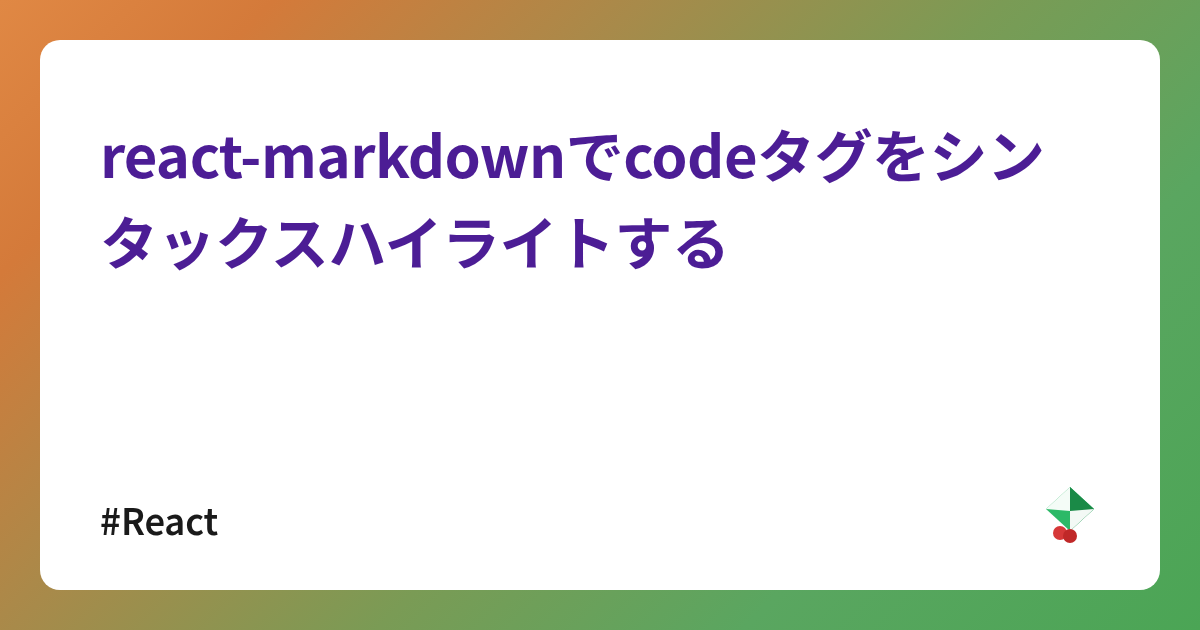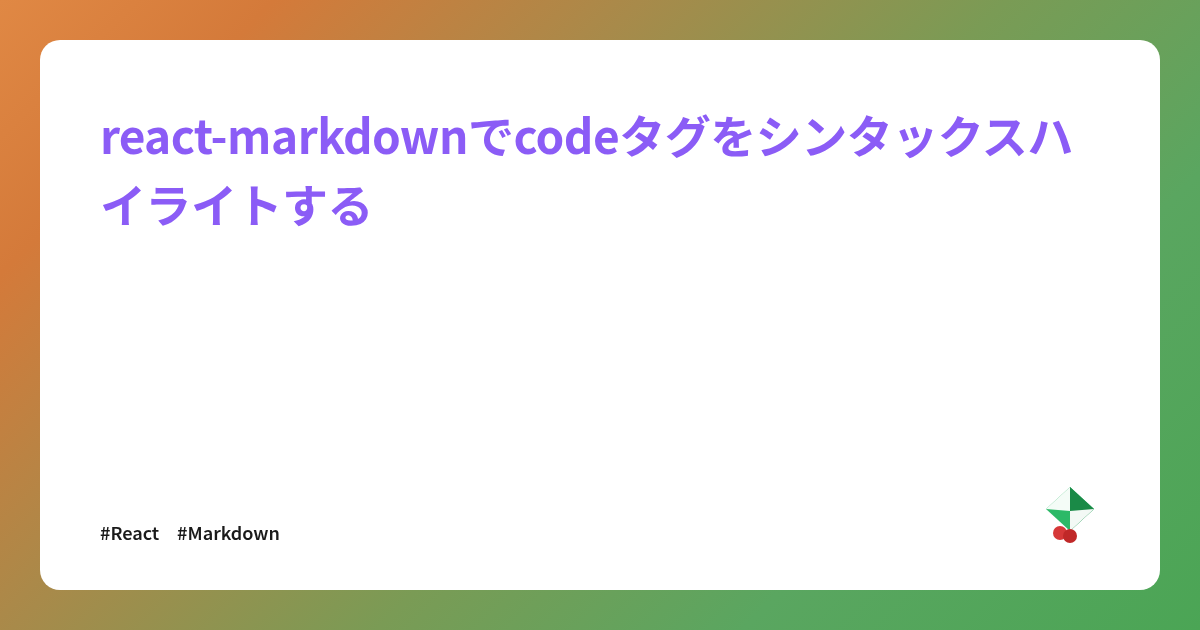--- a/index.html
+++ b/index.html
@@ -21,35 +21,36 @@
       width: 1120px;
       height: 550px;
       border-radius: 20px;
       padding: 60px 60px 45px 60px;
       display: flex;
       flex-direction: column;
       justify-content: space-between;
       position: relative;
     }
     .title {
-      font-size: 46px;
+      font-size: 58px;
       font-weight: 700;
-      color: #8b5cf6;
+      color: #4c1d95;
       line-height: 1.5;
       letter-spacing: -0.5px;
+      margin-top: 10px;
     }
     .footer {
       display: flex;
       align-items: flex-end;
       justify-content: space-between;
     }
     .tags {
       display: flex;
       gap: 18px;
-      font-size: 18px;
+      font-size: 36px;
       font-weight: 600;
       color: #1a1a1a;
     }
     .logo {
       width: 60px;
       height: 60px;
       position: relative;
     }
     .logo svg {
       width: 100%;
@@ -57,21 +58,20 @@
     }
   </style>
 </head>
 <body>
 
 <div class="card">
   <h1 class="title">react-markdownでcodeタグをシンタックスハイライトする</h1>
   <div class="footer">
     <div class="tags">
       <span>#React</span>
-      <span>#Markdown</span>
     </div>
     <div class="logo">
       <svg viewBox="0 0 60 60">
         <path d="M 30 2 L 54 24 L 30 46 L 6 24 Z" fill="#2cb967"></path>
         <path d="M 30 2 L 54 24 L 30 46 Z" fill="#1a8a47"></path>
         <path d="M 30 2 L 30 26 L 6 24 Z" fill="#ffffff" opacity="0.95"></path>
         <path d="M 30 46 L 30 26 L 54 24 Z" fill="#ffffff" opacity="0.95"></path>
         <circle cx="20" cy="48" r="7" fill="#d63838"></circle>
         <circle cx="30" cy="51" r="7" fill="#c02828"></circle>
       </svg>

